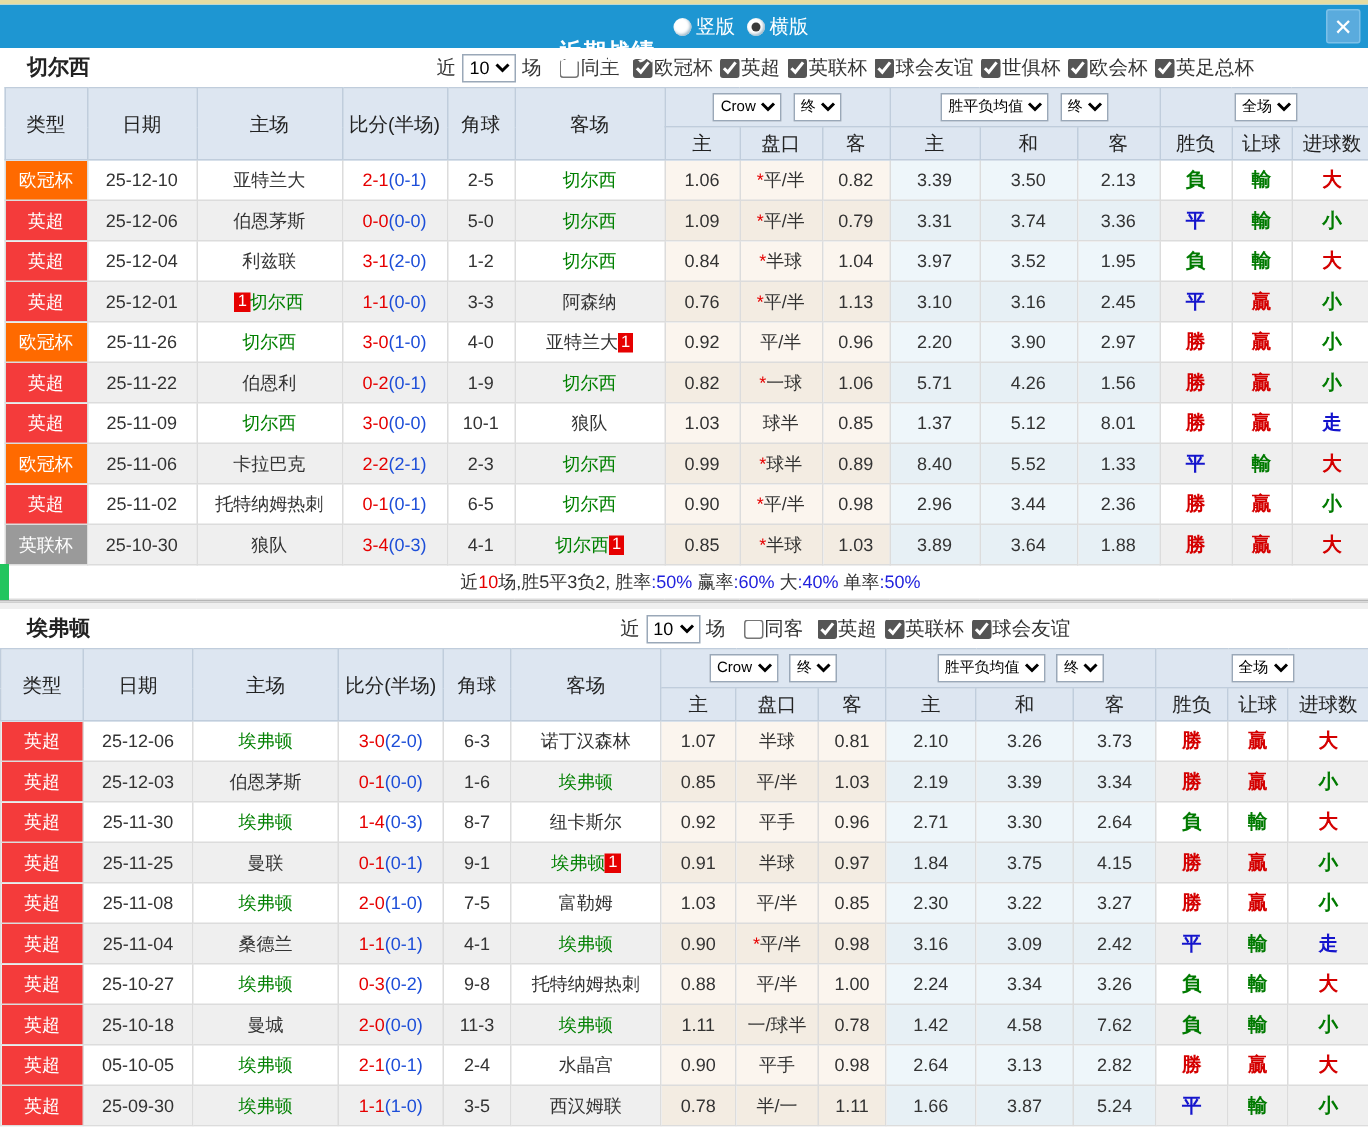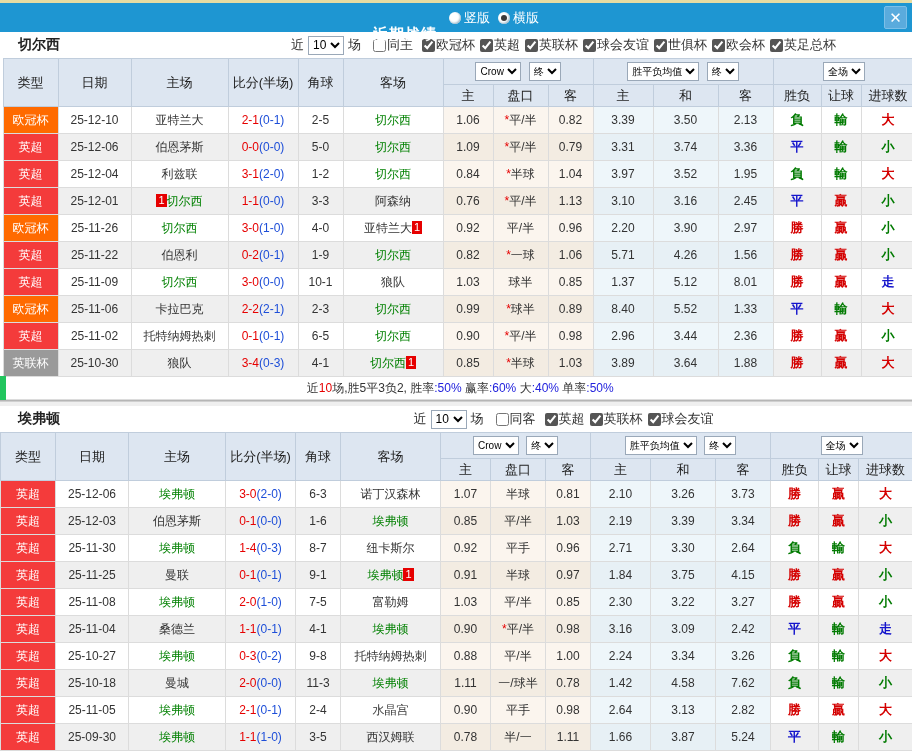--- a/index.html
+++ b/index.html
@@ -590,21 +590,21 @@
     <td class="avg">1.42</td>
     <td class="avg">4.58</td>
     <td class="avg">7.62</td>
     <td class="res c-g">負</td>
     <td class="res c-g">輸</td>
     <td class="res c-g">小</td>
   </tr>
 
   <tr>
     <td class="type" style="background: rgb(244, 59, 59);">英超</td>
-    <td>25-11-05</td>
+    <td>05-10-05</td>
     <td><span class="team-green">埃弗顿</span></td>
     <td class="score"><span class="s-main">2-1</span><span class="s-half">(0-1)</span></td>
     <td>2-4</td>
     <td><span class="">水晶宫</span></td>
     <td class="odds">0.90</td>
     <td class="odds">平手</td>
     <td class="odds">0.98</td>
     <td class="avg">2.64</td>
     <td class="avg">3.13</td>
     <td class="avg">2.82</td>

